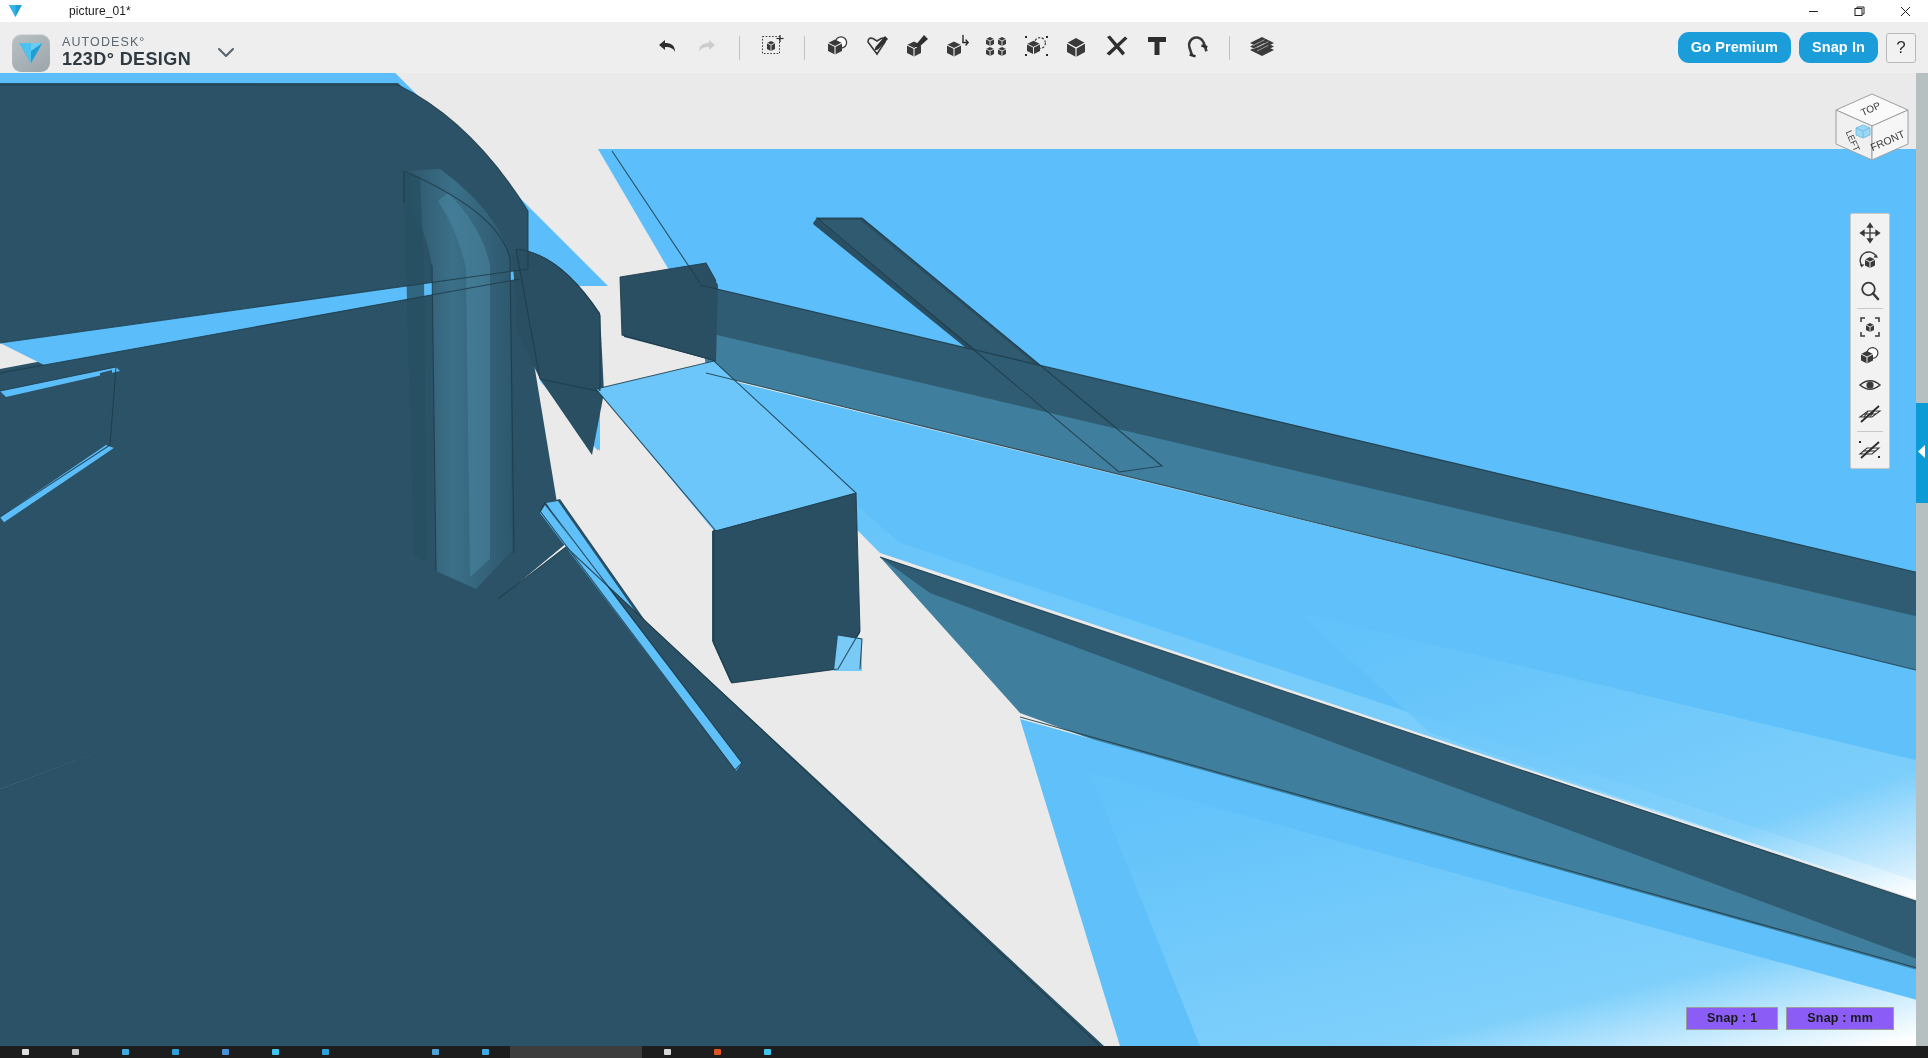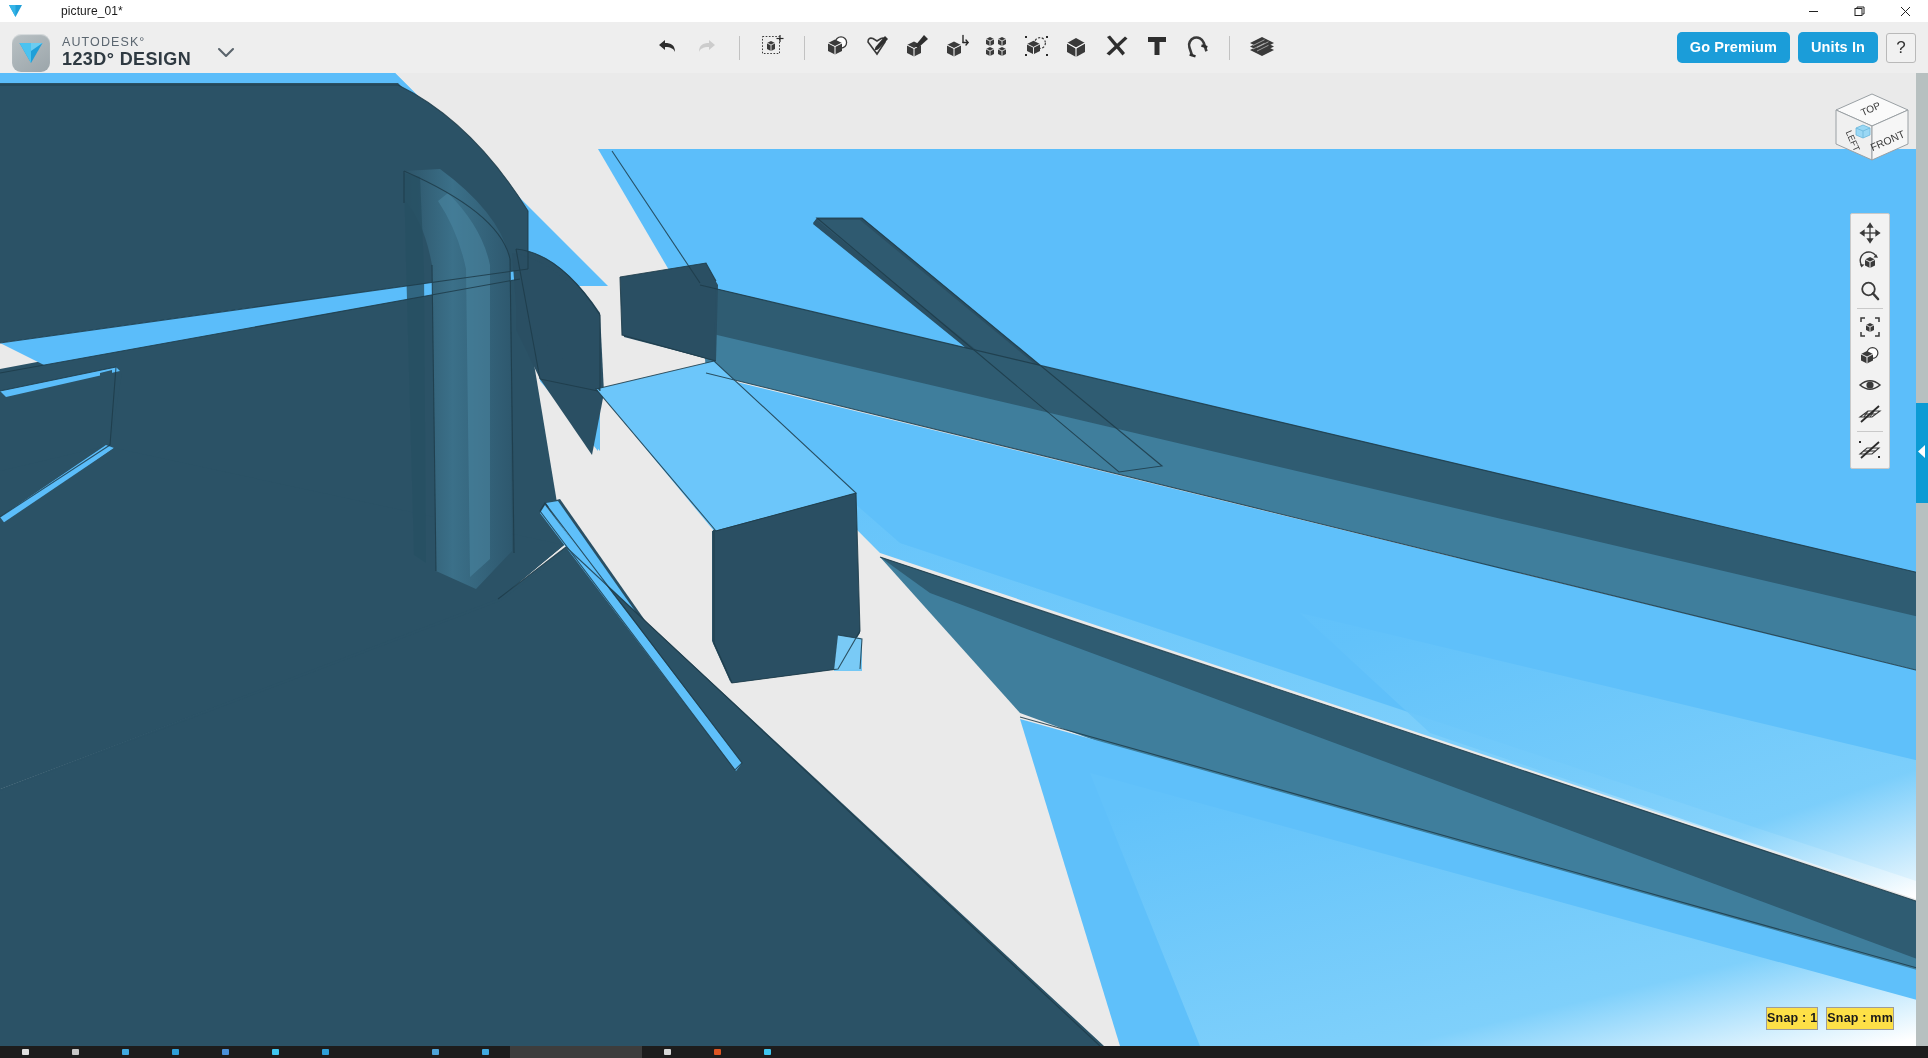--- a/index.html
+++ b/index.html
@@ -19,21 +19,21 @@
     background: #ffffff;
     display: flex; align-items: center;
   }
   .titlebar-icon {
     width: 18px; height: 18px;
     margin-left: 6px;
     display: flex; align-items: center; justify-content: center;
   }
   .titlebar-text {
     font-size: 12px; color: #1a1a1a;
-    margin-left: 1px;
+    margin-left: 9px;
     letter-spacing: 0.1px;
     padding-left: 36px;
   }
   .win-controls {
     position: absolute; right: 0; top: 0;
     height: 22px; display: flex;
   }
   .win-btn {
     width: 46px; height: 22px;
     display: flex; align-items: center; justify-content: center;
@@ -102,21 +102,21 @@
     position: absolute; right: 12px; top: 0;
     height: 51px;
     display: flex; align-items: center; gap: 8px;
   }
   .btn-blue {
     background: #1b9dd9;
     color: #fff;
     font-size: 14.5px;
     font-weight: bold;
     padding: 7px 13px 8px;
-    border-radius: 5px;
+    border-radius: 11px;
     letter-spacing: .1px;
     white-space: nowrap;
   }
   .btn-help {
     width: 30px; height: 30px;
     background: #f1f1f1;
     border: 1px solid #b9b9b9;
     border-radius: 3px;
     display: flex; align-items: center; justify-content: center;
     font-size: 17px; color: #333;
@@ -176,26 +176,26 @@
     display: flex; align-items: center; justify-content: center;
   }
 
   
   .status-chips {
     position: absolute;
     right: 34px; bottom: 16px;
     display: flex; gap: 8px;
   }
   .chip {
-    background: #fde047;
+    background: #8b5cf6;
     border: 1px solid #9c9c9c;
     font-size: 12.5px;
     color: #1a1a1a;
     font-weight: bold;
-    padding: 3px 0 4px;
+    padding: 3px 20px 4px;
     letter-spacing: .2px;
     white-space: nowrap;
   }
 
   
   .taskbar {
     position: absolute;
     bottom: 0; left: 0;
     width: 1928px; height: 12px;
     background: #1d1d1d;
@@ -437,21 +437,21 @@
             <path d="M5 11.5 L16.5 5.8"></path>
               <path d="M9 13.5 L20.5 7.8"></path>
           </g>
         </svg>
       </span>
     </div>
   </div>
 
   <div class="right-actions">
     <div class="btn-blue">Go Premium</div>
-    <div class="btn-blue">Units In</div>
+    <div class="btn-blue">Snap In</div>
     <div class="btn-help">?</div>
   </div>
 </div>
 
 <div class="canvas">
   <svg width="1928" height="973" viewBox="0 0 1928 973">
     <defs>
       <linearGradient id="gTopFar" x1="0" y1="0" x2="1" y2="0.4">
         <stop offset="0" stop-color="#5bbdfa"></stop>
         <stop offset="1" stop-color="#5bbdfa"></stop>

